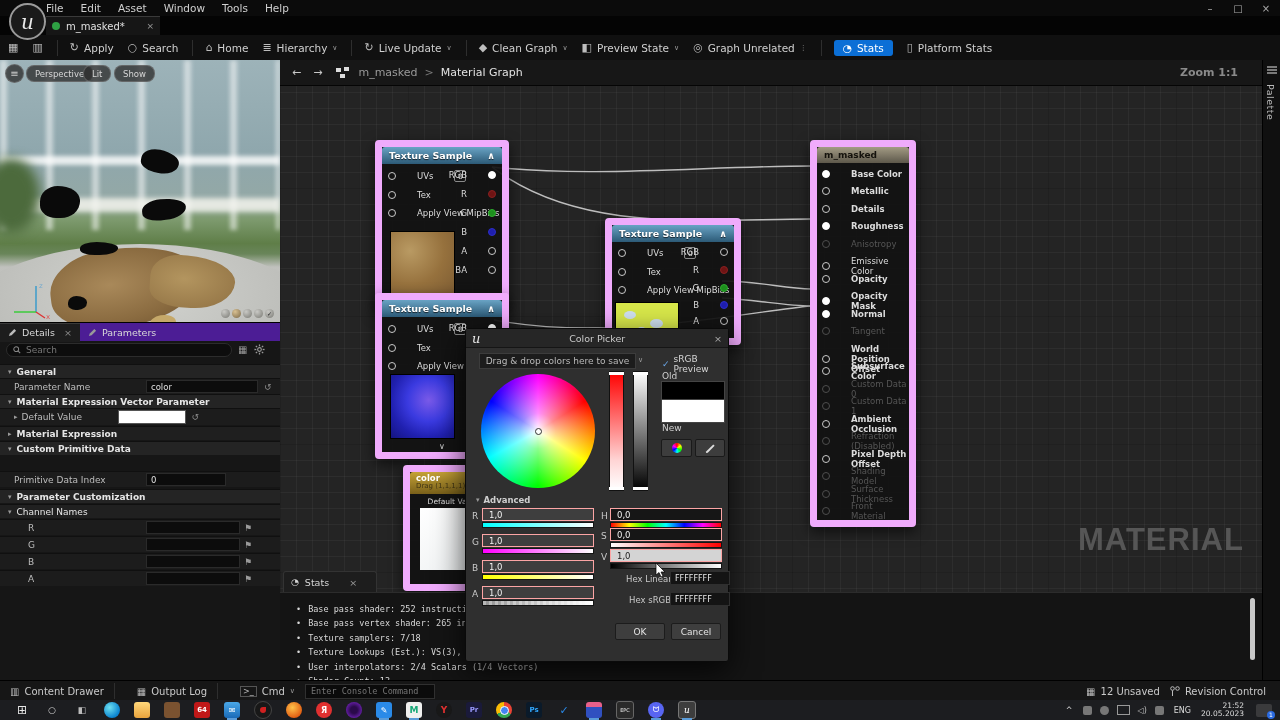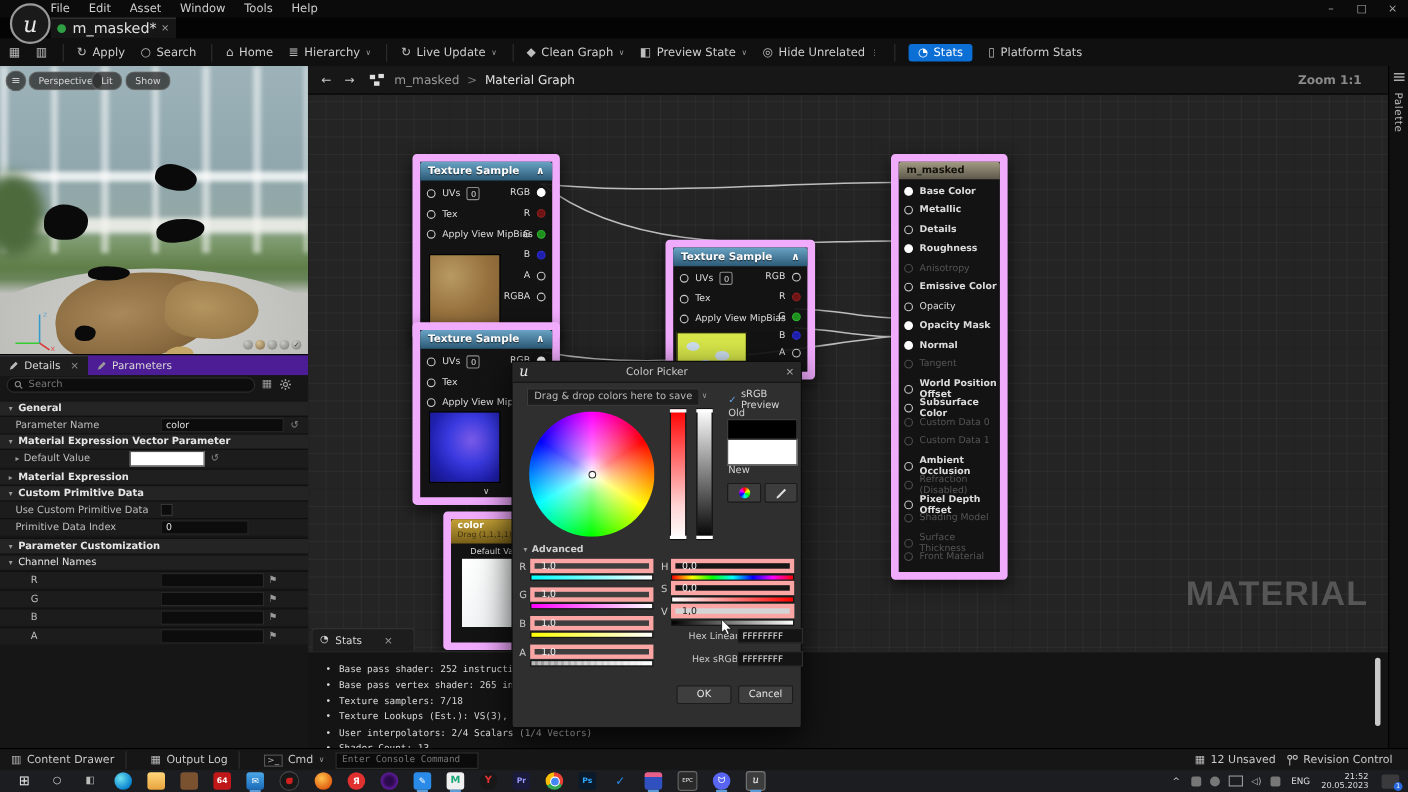--- a/index.html
+++ b/index.html
@@ -81,21 +81,21 @@
   .node{position:absolute;background:rgba(18,18,18,.93);border:7px solid #f0abfc;border-radius:4px;
      box-shadow:0 5px 14px rgba(0,0,0,.6);z-index:2;}
   .ts-head{height:17px;background:linear-gradient(180deg,#69a3c4,#2c5a77);border-radius:3px 3px 0 0;
      color:#fff;font-size:9.5px;font-weight:bold;display:flex;align-items:center;padding:0 7px;
      text-shadow:0 1px 1px rgba(0,0,0,.7);}
   .mm-head{height:16px;background:linear-gradient(180deg,#a39b84,#5d584b);border-radius:3px 3px 0 0;
      color:#14120c;font-size:9px;font-weight:bold;display:flex;align-items:center;padding:0 7px;}
   .cp-head{height:22px;background:linear-gradient(180deg,#c5a236,#79601a);border-radius:3px 3px 0 0;
      color:#fff;font-size:8.5px;font-weight:bold;padding:2px 6px 0 6px;line-height:8px;box-sizing:border-box;}
   .cp-sub{font-weight:normal;color:#3f3413;font-size:7px;}
-  .prow{position:absolute;display:flex;align-items:center;gap:6px;font-size:8.5px;color:#dcdcdc;}
+  .prow{position:absolute;display:flex;align-items:center;gap:21px;font-size:8.5px;color:#dcdcdc;}
   .pin{width:8px;height:8px;border:1.5px solid #c9c9c9;border-radius:50%;box-sizing:border-box;background:transparent;flex:0 0 auto;}
   .pin.f{background:#fff;border-color:#fff;}
   .pin.pr{border-color:#8a2020;background:#6e1414;}
   .pin.pg{border-color:#2fae2f;background:#1d8f1d;}
   .pin.pb{border-color:#2d2dc9;background:#1f1fae;}
   .pin.dim{border-color:#4d4d4d;}
   .dimtxt{color:#555;}
   .uvbox{border:1px solid #8a8a8a;border-radius:2px;width:10px;height:10px;font-size:7.5px;color:#ddd;
      display:inline-flex;align-items:center;justify-content:center;}
   .thumb{position:absolute;border:1px solid #000;}
@@ -111,21 +111,21 @@
      justify-content:center;color:#b9b9b9;}
   #wheel{left:15px;top:45px;width:114px;height:114px;border-radius:50%;
      background:radial-gradient(circle,#fff 0%,rgba(255,255,255,.55) 22%,rgba(255,255,255,0) 68%),
        conic-gradient(#ff00ff,#ff0000 16%,#ffff00 34%,#00ff00 50%,#00ffff 67%,#0000ff 84%,#ff00ff);}
   .vbar{position:absolute;width:15px;height:120px;border:1px solid #111;box-sizing:border-box;}
   .handle{position:absolute;left:-1px;width:15px;height:3px;background:#fff;}
   .swatchlbl{color:#cfcfcf;}
   .btn{background:#3d3d3d;border:1px solid #1a1a1a;border-radius:2px;color:#ddd;display:flex;
      align-items:center;justify-content:center;}
   .slider-val{background:#3e3e3e;height:13px;color:#f0f0f0;font-size:8.5px;display:flex;align-items:center;
-     padding-left:6px;border:4px solid #fca5a5;box-sizing:border-box;}
+     padding-left:6px;border:1px solid #fca5a5;box-sizing:border-box;}
   .strip{position:absolute;height:6px;border:1px solid #151515;box-sizing:border-box;}
   .sl-letter{position:absolute;color:#c9c9c9;font-size:9px;}
   .hexfield{position:absolute;background:#141414;border:1px solid #2f2f2f;height:12px;color:#e8e8e8;
      font-size:8px;display:flex;align-items:center;padding:0 4px;}
   .okbtn{position:absolute;width:48px;height:15px;background:#3e3e3e;border:1px solid #1c1c1c;border-radius:2px;
      color:#e3e3e3;font-size:9px;display:flex;align-items:center;justify-content:center;}
 
   
   #stats-tab{left:283px;top:571px;width:94px;height:21px;background:#1d1d1d;border:1px solid #333;border-bottom:none;
      border-radius:3px 3px 0 0;display:flex;align-items:center;gap:6px;padding:0 7px;font-size:9.5px;color:#d6d6d6;z-index:3;box-sizing:border-box;}
@@ -167,21 +167,21 @@
     <span class="menu-item">Help</span>
     <div style="flex:1"></div>
     <span class="winbtn">–</span>
     <span class="winbtn">□</span>
     <span class="winbtn">×</span>
   </div>
   <div class="abs" id="ue-logo">u</div>
   <div class="abs" id="tabrow"></div>
   <div class="abs" id="asset-tab">
     <span class="tab-dot"></span>
-    <span style="font-size:13px;color:#e0e0e0">m_masked*</span>
+    <span style="font-size:10px;color:#e0e0e0">m_masked*</span>
     <span style="margin-left:auto;color:#9a9a9a;font-size:9px">×</span>
   </div>
 
   <div class="abs" id="toolbar">
     <div style="width:8px"></div>
     <span class="tb-ico tb-item">▦</span>
     <span class="tb-ico tb-item">▥</span>
     <div class="tb-sep"></div>
     <div class="tb-item">
       <span class="tb-ico">↻</span>
@@ -213,21 +213,21 @@
       <span>Clean Graph</span>
       <span class="tb-caret">∨</span>
     </div>
     <div class="tb-item">
       <span class="tb-ico">◧</span>
       <span>Preview State</span>
       <span class="tb-caret">∨</span>
     </div>
     <div class="tb-item">
       <span class="tb-ico">◎</span>
-      <span>Hide Unrelated</span>
+      <span>Graph Unrelated</span>
       <span class="tb-caret">⋮</span>
     </div>
     <div class="tb-sep"></div>
     <div id="stats-btn" class="tb-item">
       <span>◔</span>
       <span>Stats</span>
     </div>
     <div class="tb-item">
       <span class="tb-ico">▯</span>
       <span>Platform Stats</span>
@@ -330,24 +330,20 @@
       <span class="reset">↺</span>
     </div>
     <div class="abs sec-head" style="left:0;top:103px;width:280px;height:14px;background:#1f1f1f">
       <span class="caret">▸</span>
       <span>Material Expression</span>
     </div>
     <div class="abs sec-head" style="left:0;top:118px;width:280px;height:14px">
       <span class="caret">▾</span>
       <span>Custom Primitive Data</span>
     </div>
-    <div class="abs drow" style="left:0;top:132px;width:280px;height:16px">
-      <span class="lbl">Use Custom Primitive Data</span>
-      <div style="width:9px;height:9px;background:#0c0c0c;border:1px solid #3a3a3a"></div>
-    </div>
     <div class="abs drow" style="left:0;top:148px;width:280px;height:16px">
       <span class="lbl">Primitive Data Index</span>
       <div class="dfield" style="width:70px">0</div>
     </div>
     <div class="abs sec-head" style="left:0;top:166px;width:280px;height:14px">
       <span class="caret">▾</span>
       <span>Parameter Customization</span>
     </div>
     <div class="abs sec-head" style="left:0;top:181px;width:280px;height:14px;background:#202020;font-weight:normal">
       <span class="caret">▾</span>
@@ -545,25 +541,25 @@
     <div class="prow" style="left:5px;top:74px">
         <span class="pin f"></span>
         <span style="font-weight:bold">Roughness</span>
       </div>
     <div class="prow dimtxt" style="left:5px;top:92px">
         <span class="pin dim"></span>
         <span>Anisotropy</span>
       </div>
     <div class="prow" style="left:5px;top:109px">
         <span class="pin"></span>
-        <span style="font-weight:bold">Emissive Color</span>
+        <span style="font-weight:normal">Emissive Color</span>
       </div>
     <div class="prow" style="left:5px;top:127px">
         <span class="pin"></span>
-        <span style="font-weight:normal">Opacity</span>
+        <span style="font-weight:bold">Opacity</span>
       </div>
     <div class="prow" style="left:5px;top:144px">
         <span class="pin f"></span>
         <span style="font-weight:bold">Opacity Mask</span>
       </div>
     <div class="prow" style="left:5px;top:162px">
         <span class="pin f"></span>
         <span style="font-weight:bold">Normal</span>
       </div>
     <div class="prow dimtxt" style="left:5px;top:179px">

